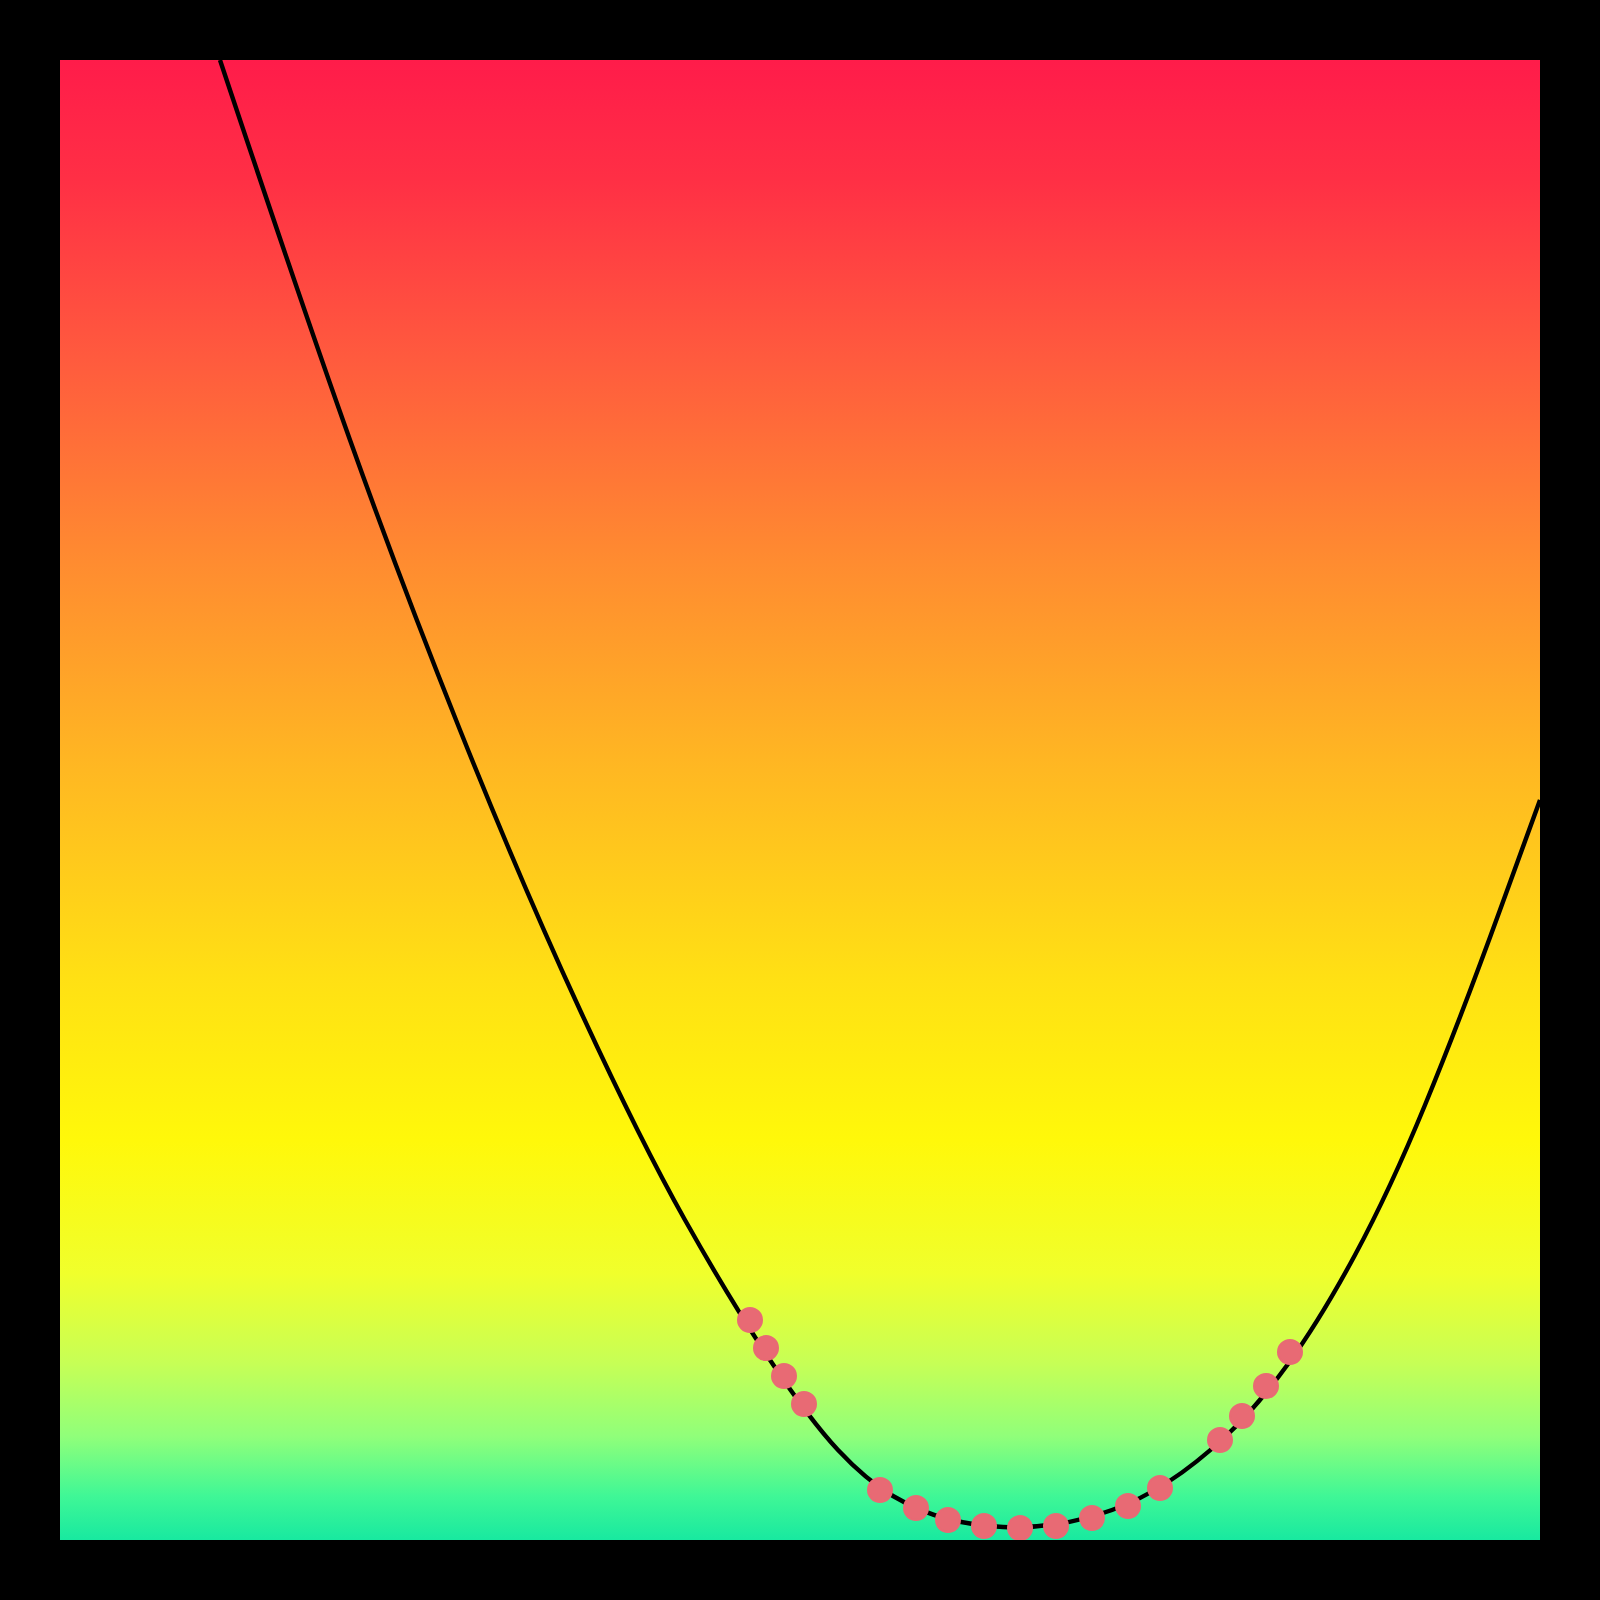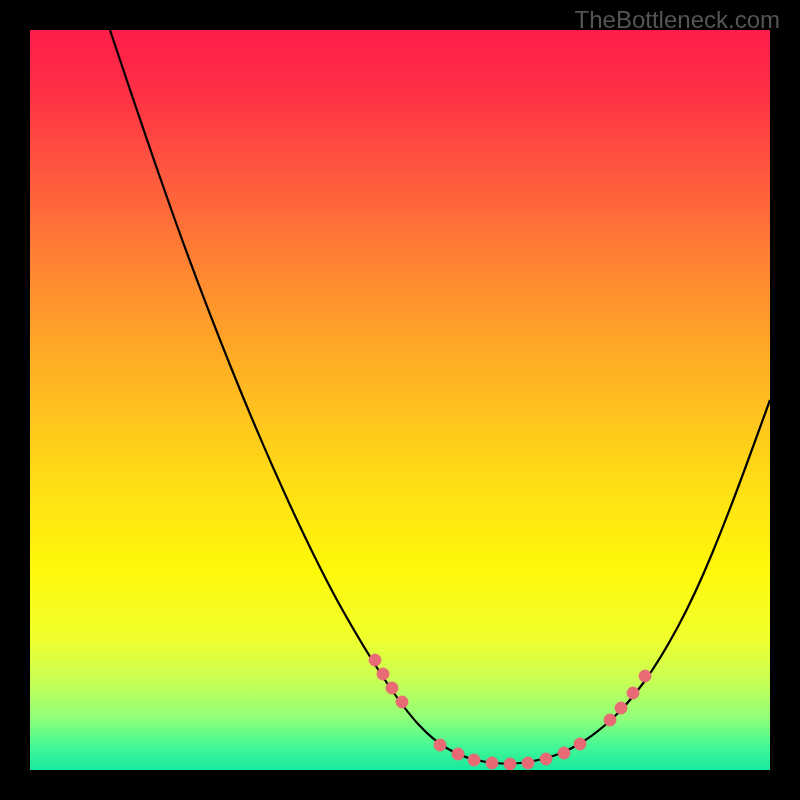--- a/index.html
+++ b/index.html
@@ -58,21 +58,20 @@
   }
   .marker {
     fill: #e86a74;
     stroke: #e86a74;
   }
 </style>
 </head>
 <body>
 
 <div class="outer">
-  <div class="watermark">TheBottleneck.com</div>
   <div class="plot">
     <svg width="740" height="740" viewBox="0 0 740 740">
       <path id="curve-path" class="curve" d="M 80 0 Q 120 120 145 190 Q 170 260 200 335 Q 230 410 260 475 Q 290 540 312.5 580 Q 335 620 355 650 Q 375 680 389 695 Q 403 710 416.5 718 Q 430 726 444 729.5 Q 458 733 471.5 733.5 Q 485 734 498.5 732 Q 512 730 526 725 Q 540 720 554 711 Q 568 702 583 688 Q 598 674 614 652 Q 630 630 647.5 597.5 Q 665 565 682.5 522.5 Q 700 480 720 425 T 740 370"></path>
       <g id="markers-left">
           <circle cx="345" cy="630" r="6" class="marker"></circle>
           <circle cx="353" cy="644" r="6" class="marker"></circle>
           <circle cx="362" cy="658" r="6" class="marker"></circle>
           <circle cx="372" cy="672" r="6" class="marker"></circle>
         </g>
       <g id="markers-bottom">

